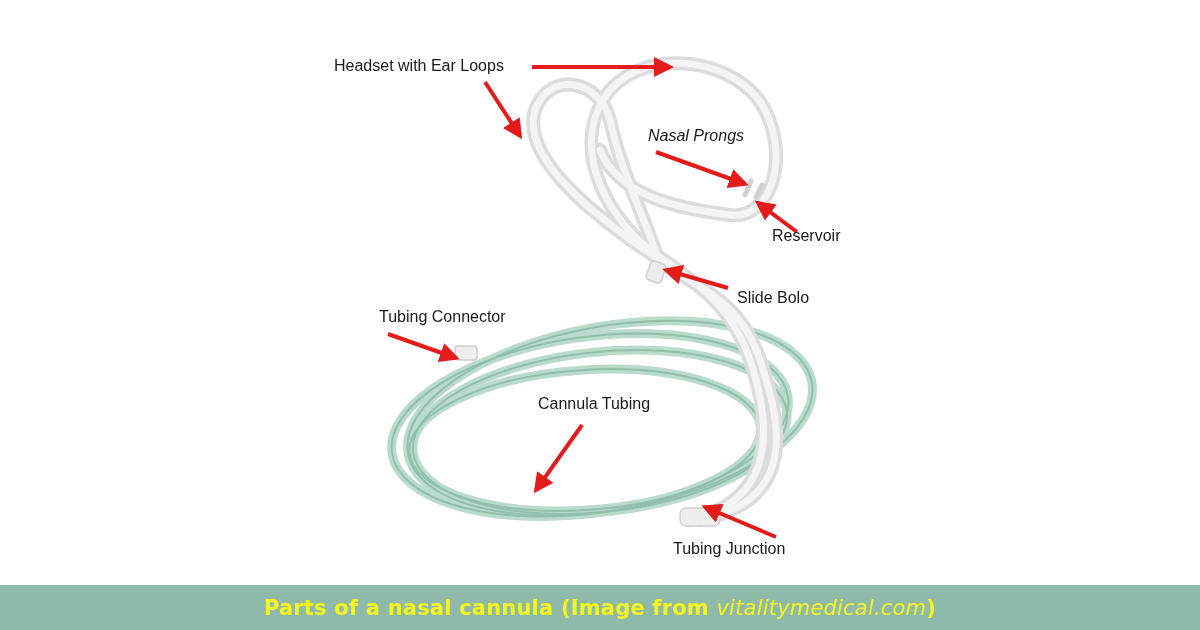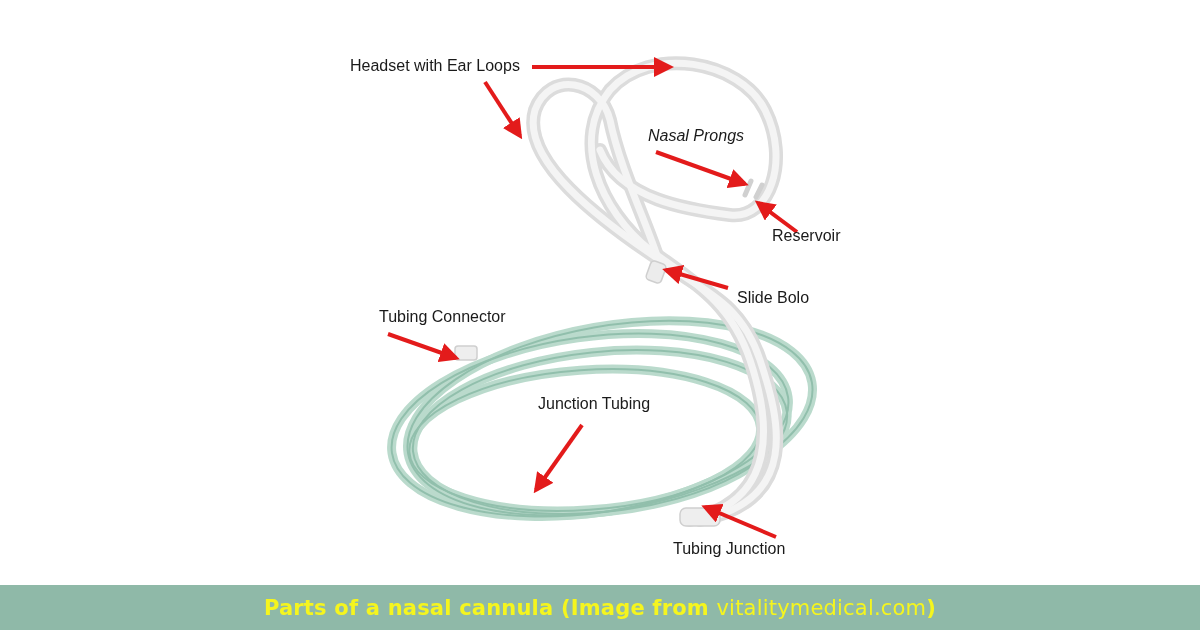--- a/index.html
+++ b/index.html
@@ -1,21 +1,21 @@
 <!DOCTYPE html>
 <html><head>
 <meta charset="utf-8">
 <style>
   html, body { margin:0; padding:0; }
   body { width:1200px; height:630px; background:#ffffff; position:relative; overflow:hidden; font-family:"Liberation Sans", sans-serif; }
   #diagram { position:absolute; left:0; top:0; width:1200px; height:585px; }
   .label { position:absolute; font-family:"Liberation Sans", sans-serif; font-size:16px; color:#1a1a1a; white-space:nowrap; }
   #caption-bar { position:absolute; left:0; top:585px; width:1200px; height:45px; background:#8fb9a8; display:flex; align-items:center; justify-content:center; }
   #caption { font-family:"DejaVu Sans", sans-serif; font-weight:bold; font-size:21px; color:#f5f51e; letter-spacing:0.2px; }
-  #caption .src { font-weight:normal; }
+  #caption .src { font-style:italic; font-weight:normal; }
 </style>
 </head>
 <body>
 
 <svg id="diagram" viewBox="0 0 1200 585" xmlns="http://www.w3.org/2000/svg">
   <defs>
     <marker id="ah" viewBox="0 0 10 10" refX="8" refY="5" markerWidth="5" markerHeight="5" orient="auto-start-reverse">
       <path d="M0,0 L10,5 L0,10 z" fill="#e31b1b"></path>
     </marker>
   </defs>
@@ -59,23 +59,23 @@
     <line x1="485" y1="82" x2="520" y2="136" marker-end="url(#ah)"></line>
     <line x1="656" y1="152" x2="745" y2="184" marker-end="url(#ah)"></line>
     <line x1="797" y1="232" x2="758" y2="203" marker-end="url(#ah)"></line>
     <line x1="728" y1="288" x2="666" y2="270" marker-end="url(#ah)"></line>
     <line x1="388" y1="334" x2="456" y2="358" marker-end="url(#ah)"></line>
     <line x1="582" y1="425" x2="536" y2="490" marker-end="url(#ah)"></line>
     <line x1="776" y1="537" x2="705" y2="507" marker-end="url(#ah)"></line>
   </g>
 </svg>
 
-<div class="label" style="left:350px; top:57px;">Headset with Ear Loops</div>
+<div class="label" style="left:334px; top:57px;">Headset with Ear Loops</div>
 <div class="label" style="left:648px; top:127px;font-style:italic;">Nasal Prongs</div>
 <div class="label" style="left:772px; top:227px;">Reservoir</div>
 <div class="label" style="left:737px; top:289px;">Slide Bolo</div>
 <div class="label" style="left:379px; top:308px;">Tubing Connector</div>
-<div class="label" style="left:538px; top:395px;">Junction Tubing</div>
+<div class="label" style="left:538px; top:395px;">Cannula Tubing</div>
 <div class="label" style="left:673px; top:540px;">Tubing Junction</div>
 
 <div id="caption-bar">
   <div id="caption"><span>Parts of a nasal cannula (Image from </span><span class="src">vitalitymedical.com</span><span>)</span></div>
 </div>
 
 </body></html>

